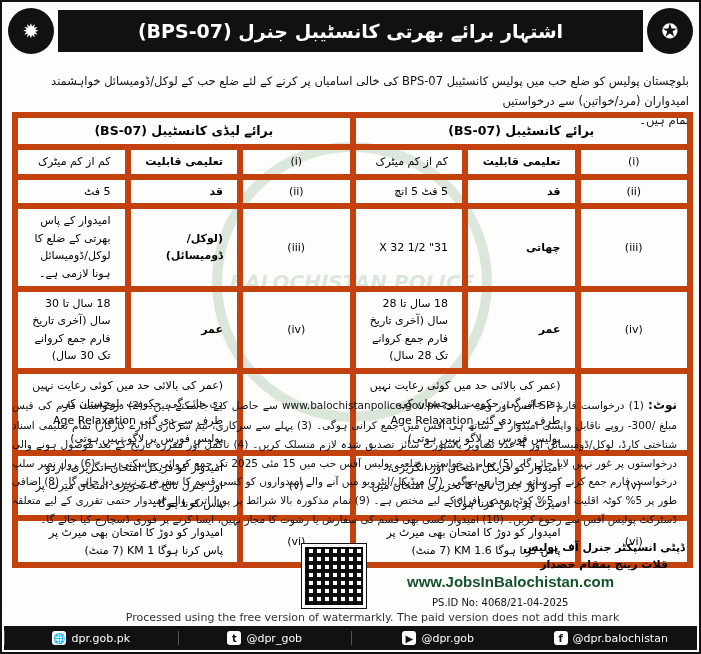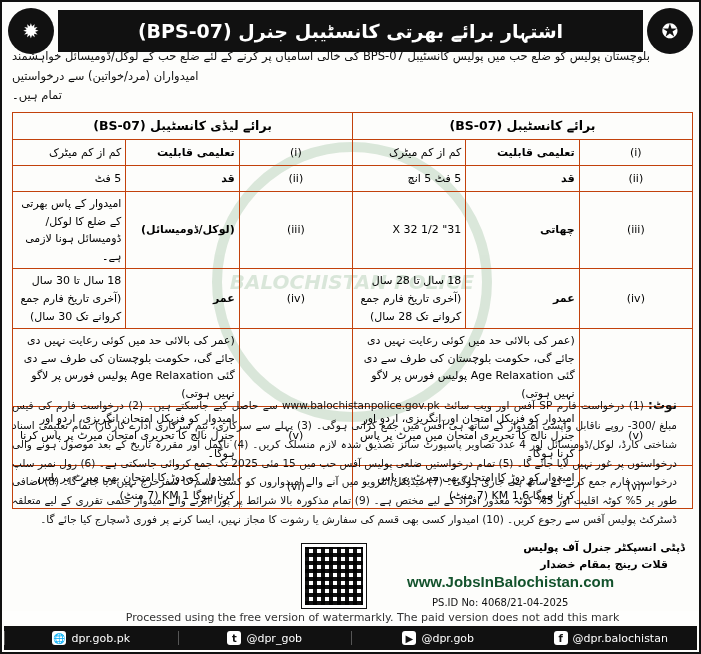--- a/index.html
+++ b/index.html
@@ -53,37 +53,37 @@
   .header-bar{
     flex:1 1 auto;
     margin:0 4px;
     background:#111;color:#fff;
     height:42px;
     display:flex;align-items:center;justify-content:center;
     font-size:19px;font-weight:bold;
     direction:rtl;
   }
   .intro{
-    position:absolute;left:10px;right:10px;top:45px;
-    direction:rtl;text-align:left;
+    position:absolute;left:10px;right:10px;top:70px;
+    direction:rtl;text-align:right;
     font-size:11.5px;line-height:1.7;
     color:#111;
   }
   
   .tbl{
     position:absolute;left:10px;right:10px;top:110px;
     border:1.5px solid #111;
     border-collapse:collapse;
     width:681px;
     direction:rtl;
     table-layout:fixed;
   }
   .tbl td,.tbl th{
-    border:1px solid #c2410c;
-    padding:3px 4px;
+    border:6px solid #c2410c;
+    padding:3px 14px;
     font-size:11px;
     vertical-align:middle;
     line-height:1.6;
     background:transparent;
   }
   .tbl th{font-weight:bold;font-size:12.5px;text-align:center;}
   .col-num{width:26px;text-align:center;}
   .cell{height:26px;}
   .lbl{font-weight:bold;}
   .rel-note{font-size:10px;line-height:1.55;}

